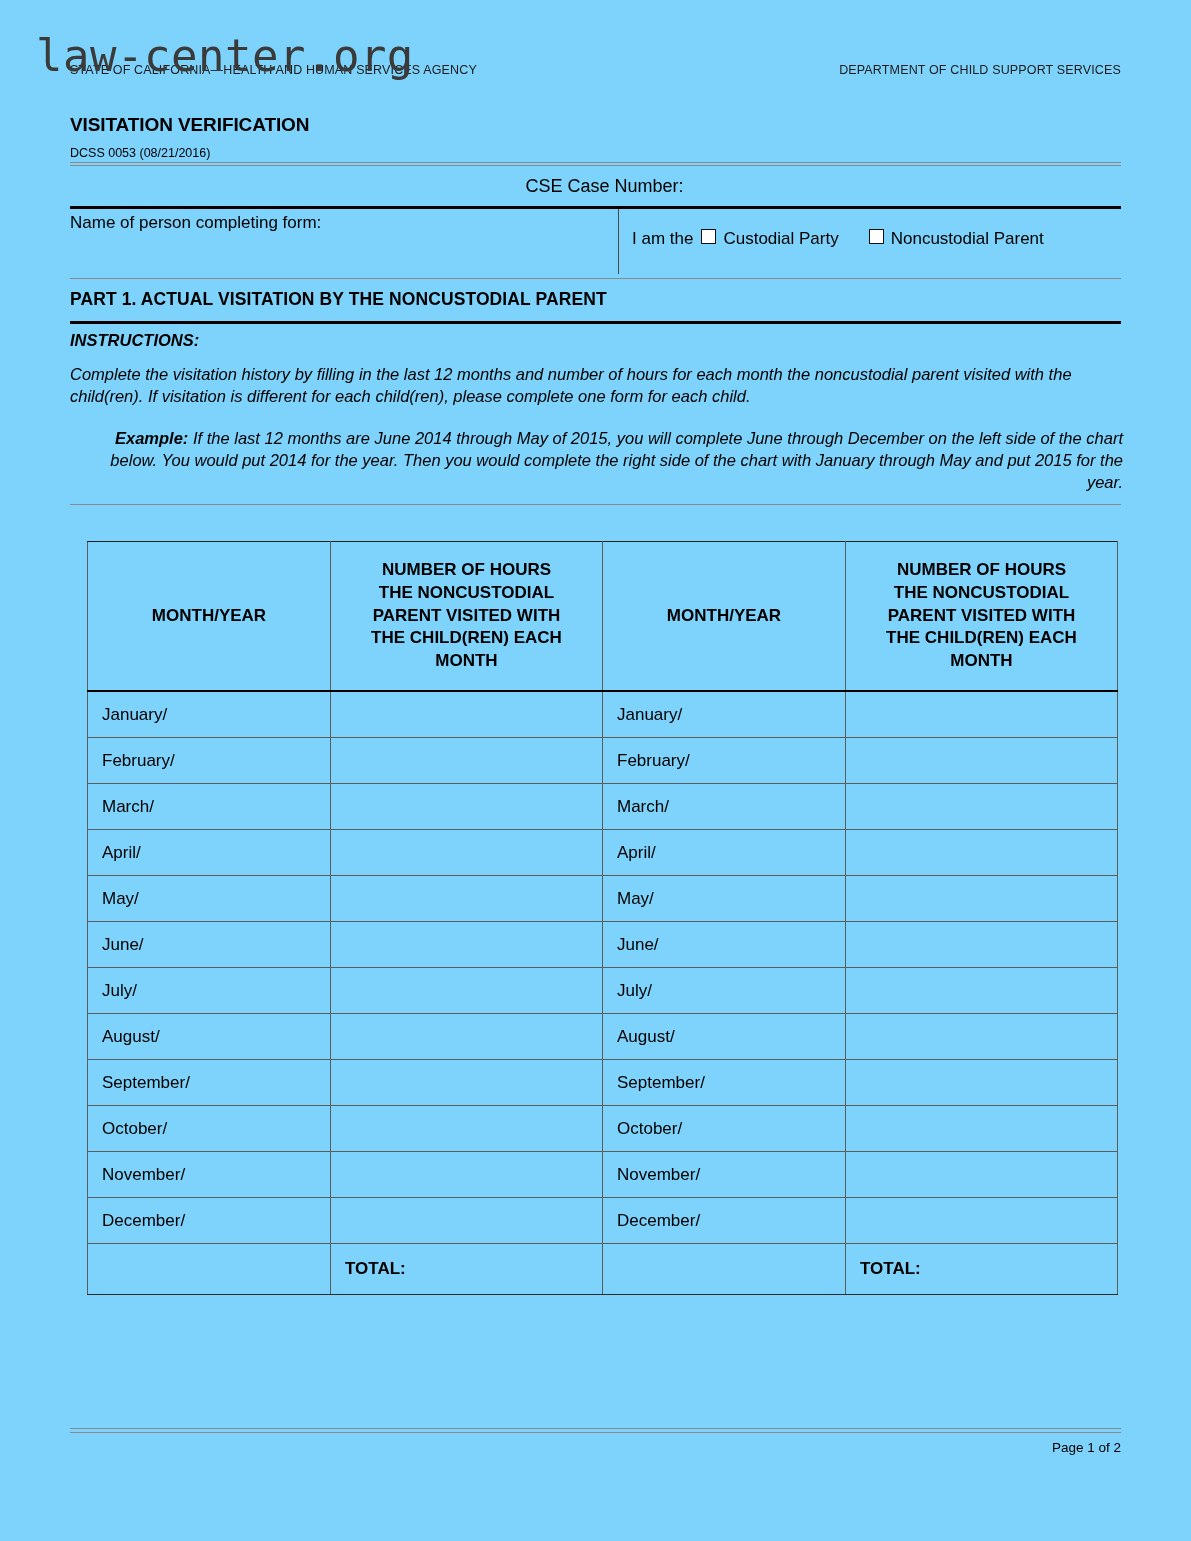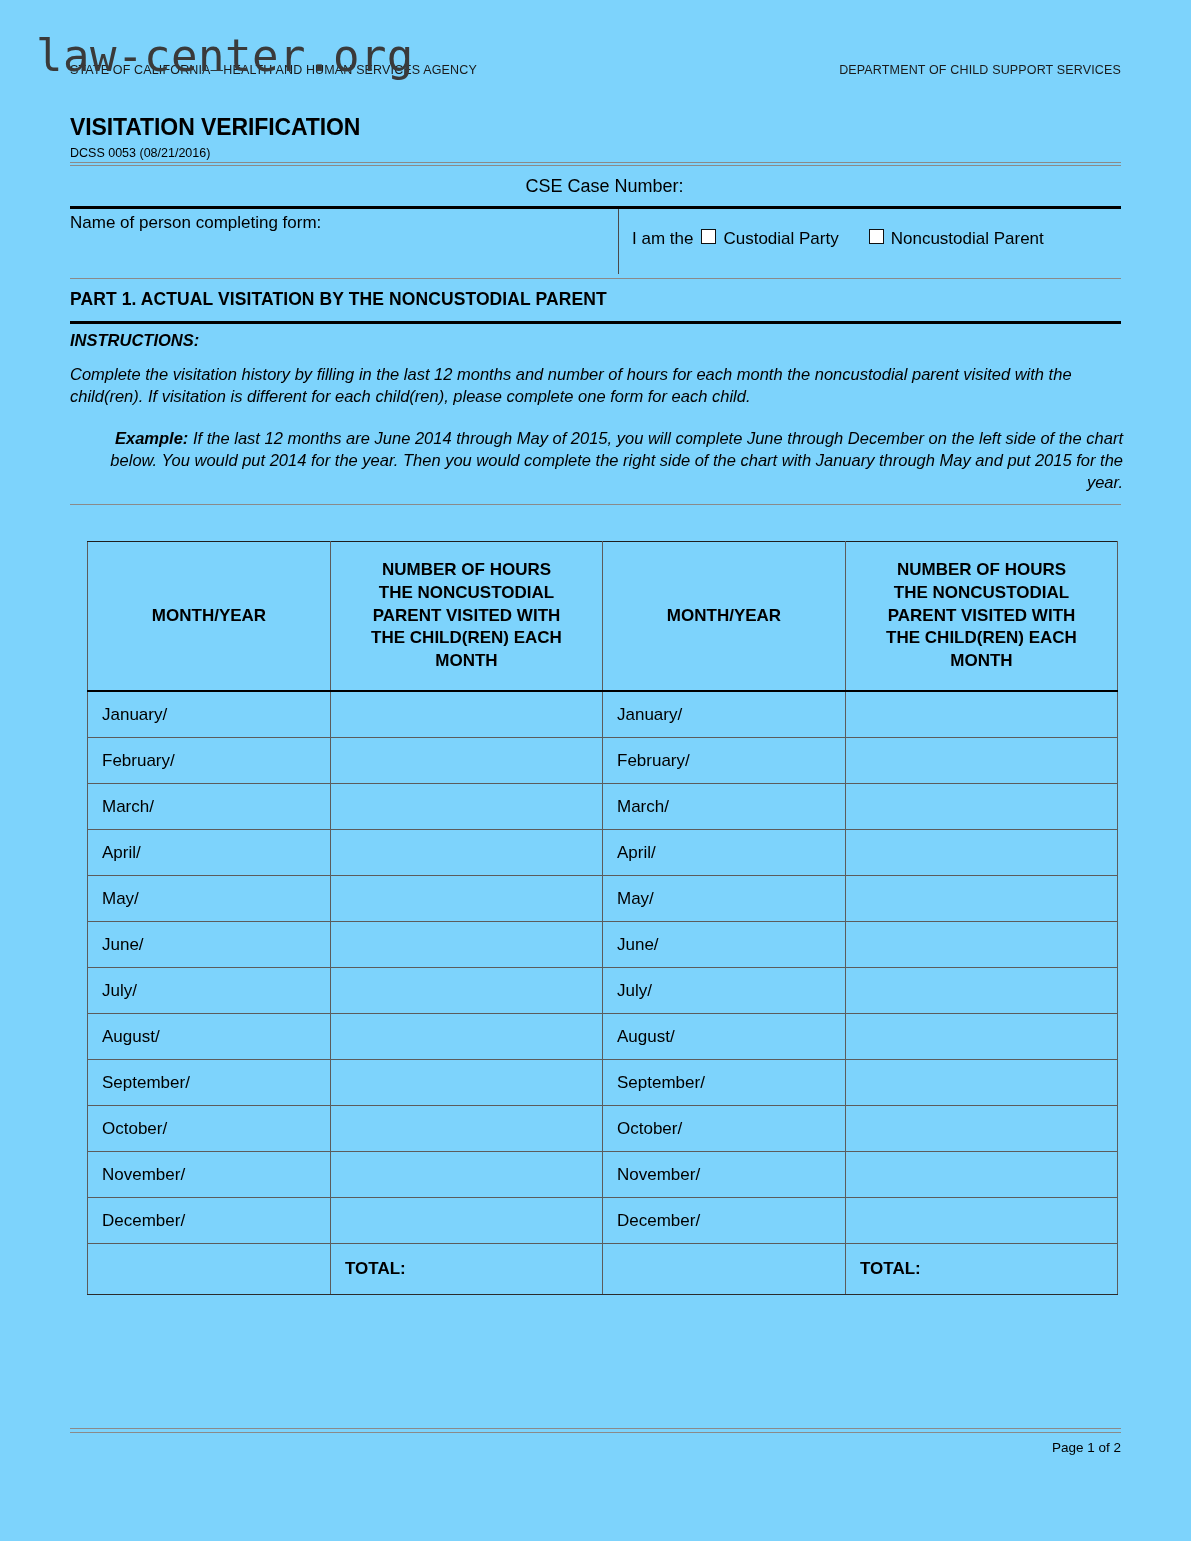--- a/index.html
+++ b/index.html
@@ -66,21 +66,21 @@
     letter-spacing: 0.15px;
     color: #1a1a1a;
     white-space: nowrap;
   }
 
   
   .doc-title {
     position: absolute;
     top: 114px;
     left: 0;
-    font-size: 23px;
+    font-size: 19px;
     font-weight: bold;
     letter-spacing: -0.1px;
   }
   .form-code {
     position: absolute;
     top: 146px;
     left: 0;
     font-size: 12.5px;
   }
 

